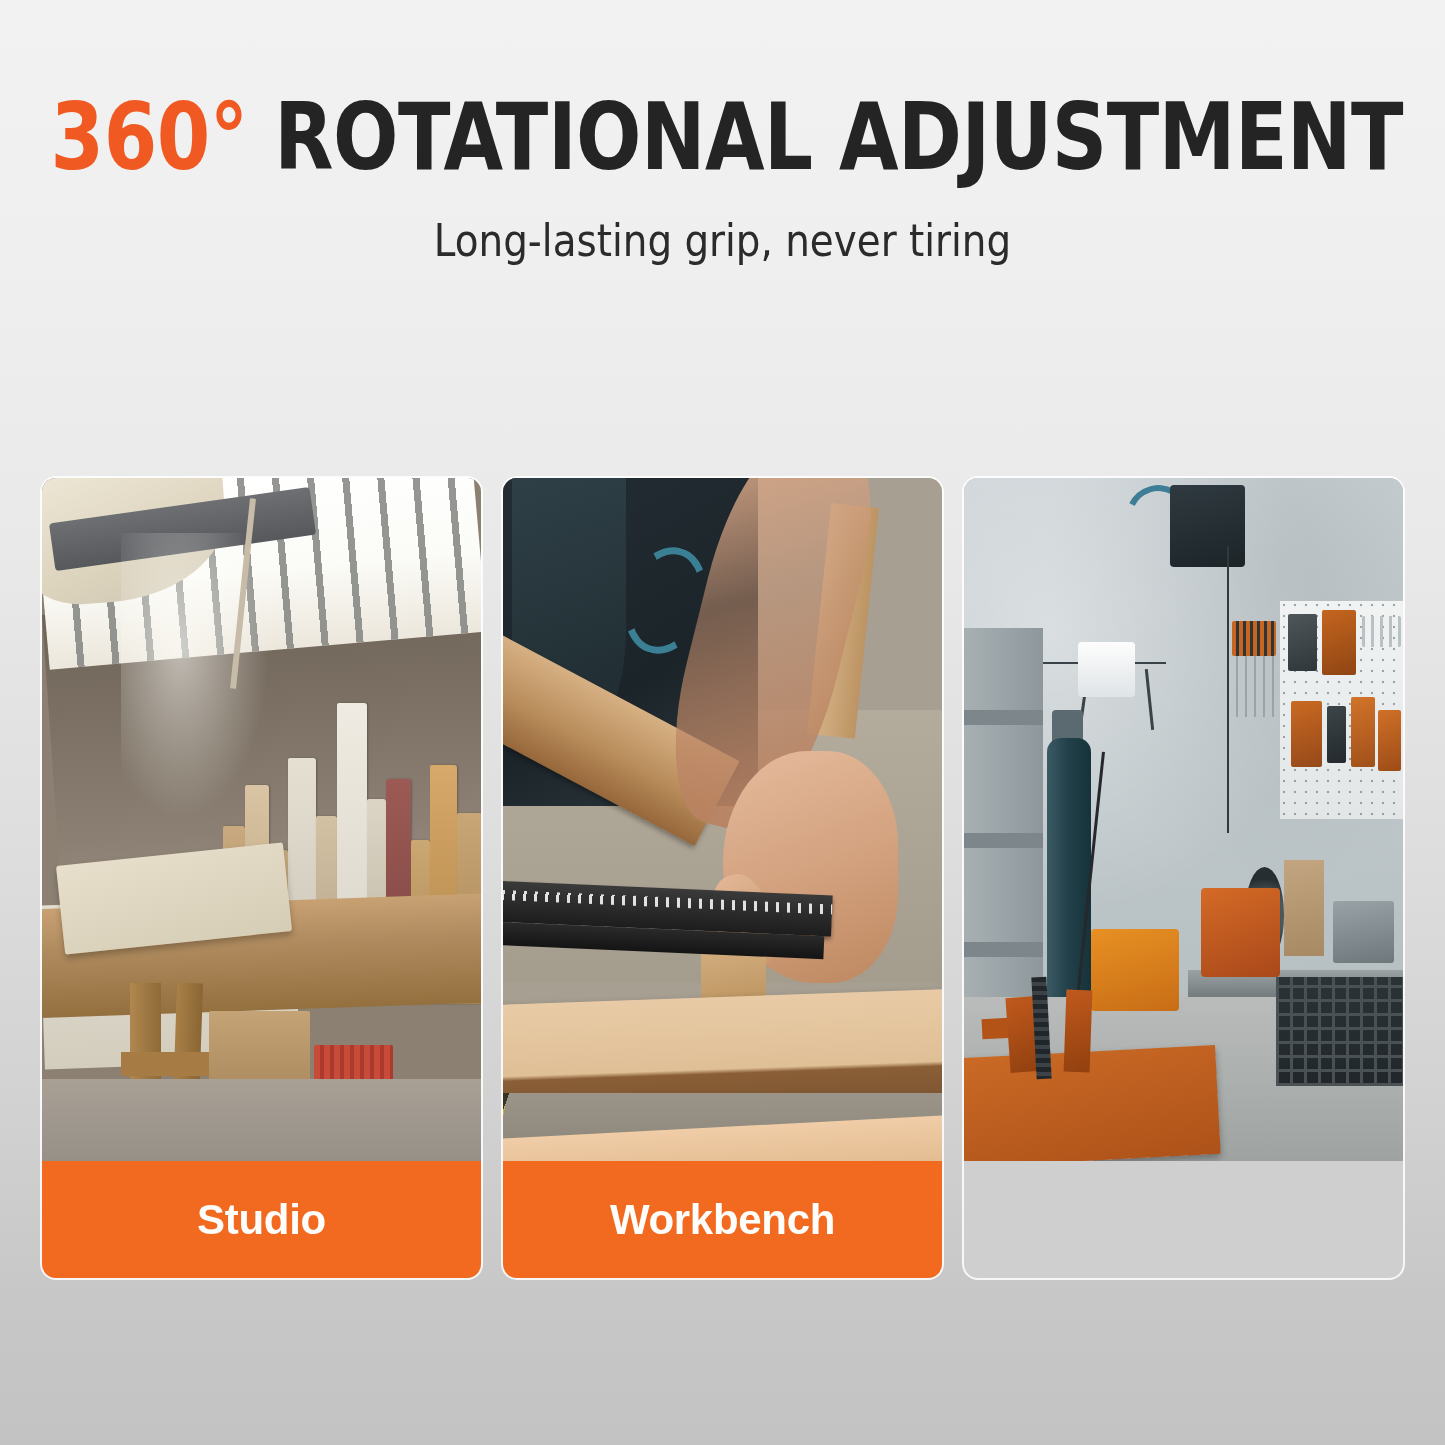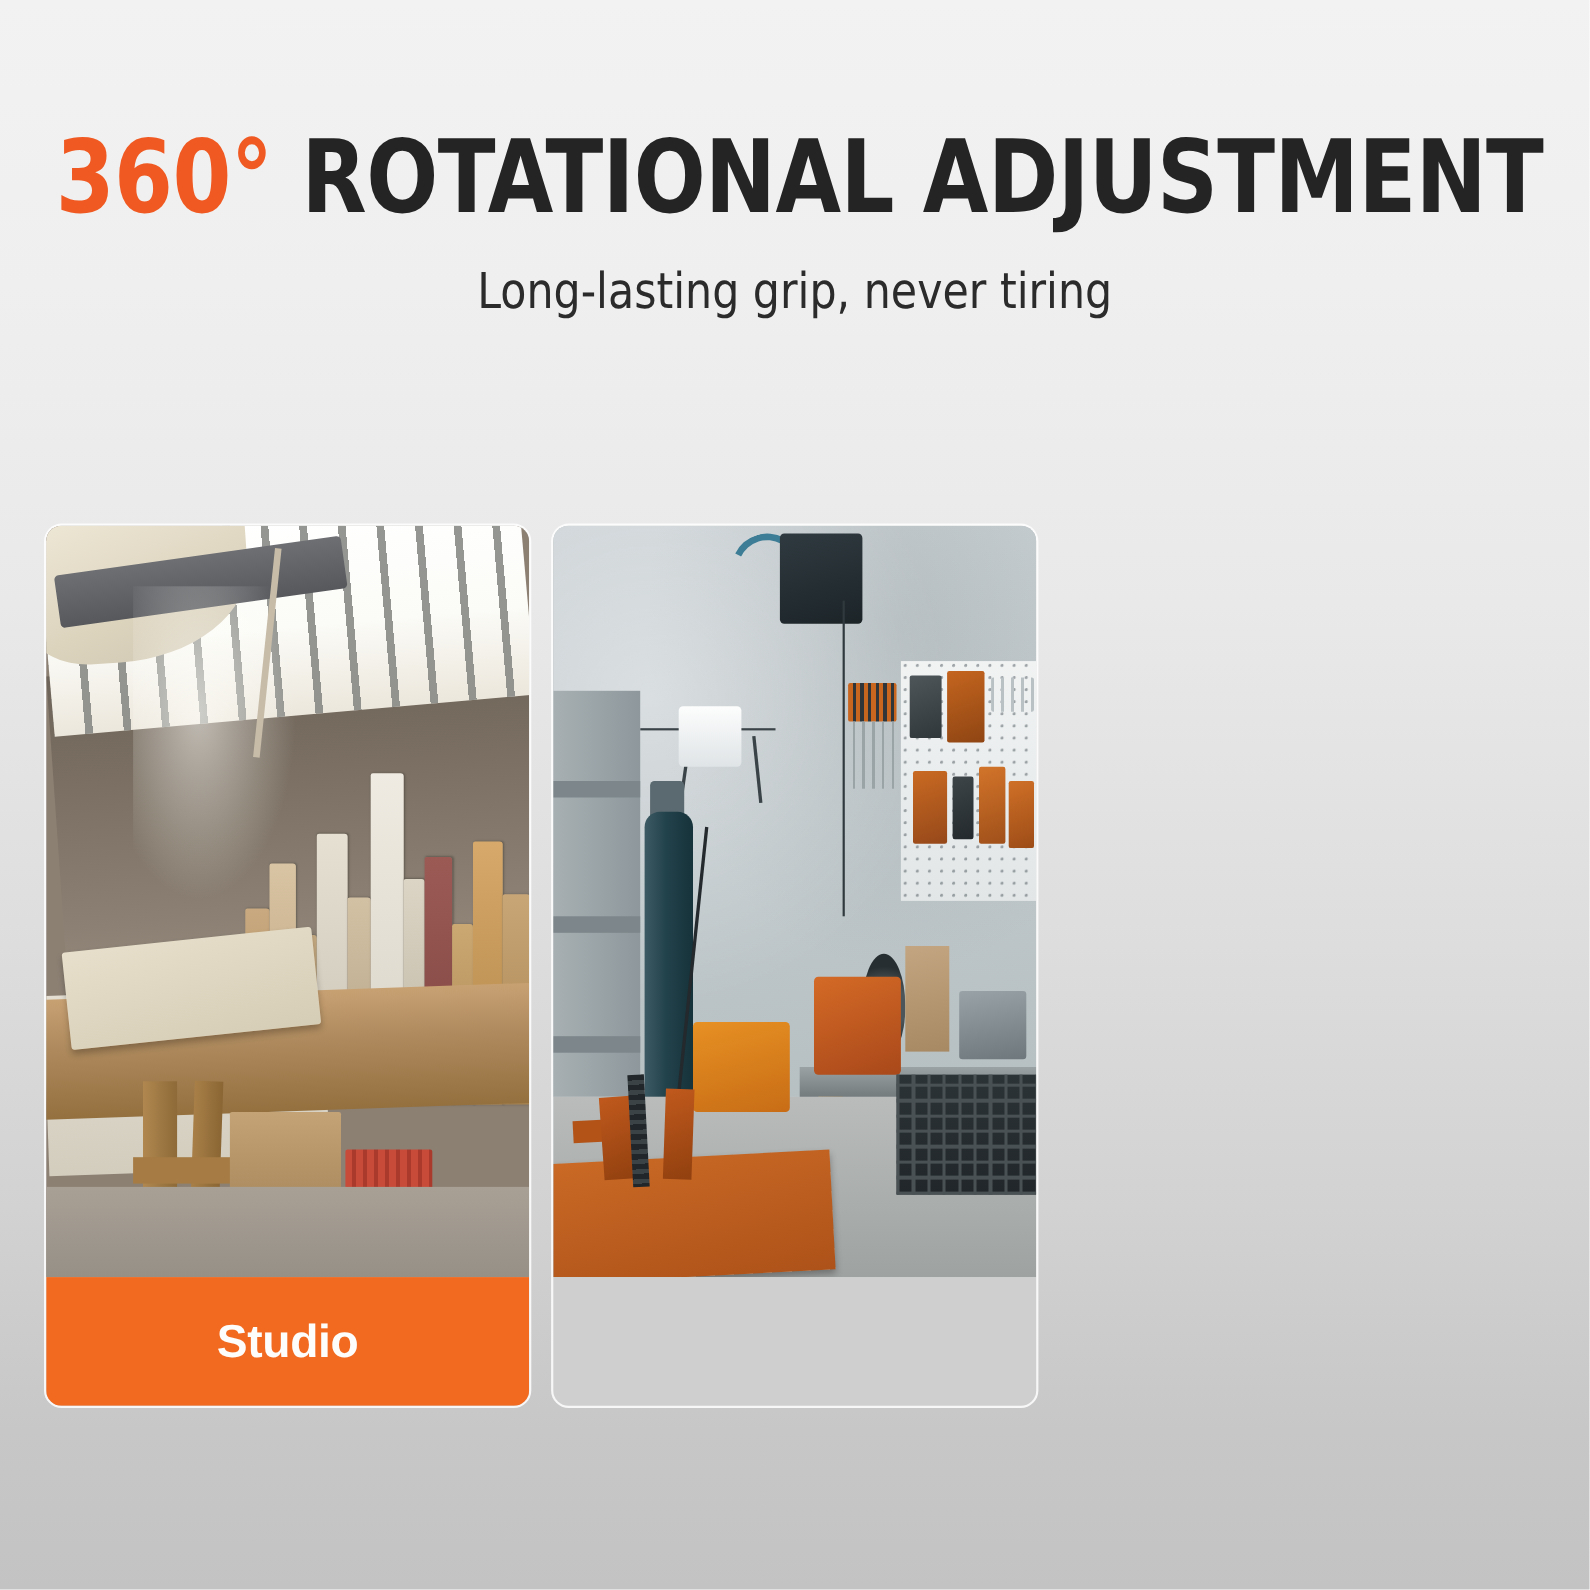--- a/index.html
+++ b/index.html
@@ -19,21 +19,21 @@
                 #dedede 58%,
                 #d2d2d2 76%,
                 #c7c7c7 90%,
                 #c3c3c3 100%);
     position: relative;
   }
 
   
   .header {
     width: 100%;
-    padding-top: 116px;
+    padding-top: 92px;
     text-align: center;
   }
 
   .headline {
     font-family: "Liberation Sans Narrow", "DejaVu Sans Condensed", "Liberation Sans", sans-serif;
     font-weight: 700;
     font-size: 92px;
     line-height: 1.0;
     letter-spacing: -0.5px;
     white-space: nowrap;
@@ -476,20 +476,42 @@
       <div class="crossb"></div>
       <div class="box"></div>
       <div class="crate"></div>
       <div class="floor"></div>
     </div>
     <div class="caption">
       <span class="caption-label">Studio</span>
     </div>
   </div>
 
+  <div class="card">
+    <div class="photo ph2">
+      <div class="benchtop"></div>
+      <div class="bgdark"></div>
+      <div class="apron"></div>
+      <div class="hose"></div>
+      <div class="plank-diag"></div>
+      <div class="plank-up"></div>
+      <div class="forearm"></div>
+      <div class="hand"></div>
+      <div class="thumb"></div>
+      <div class="blockwood"></div>
+      <div class="ruler"></div>
+      <div class="ruler2"></div>
+      <div class="bigplank"></div>
+      <div class="splatter"></div>
+      <div class="bottomplank"></div>
+    </div>
+    <div class="caption">
+      <span class="caption-label">Workbench</span>
+    </div>
+  </div>
 
   <div class="card">
     <div class="photo ph3">
       <div class="wall"></div>
       <div class="wallnoise"></div>
       <div class="bluehose"></div>
       <div class="blackbox"></div>
       <div class="cord"></div>
       <div class="towelbar"></div>
       <div class="towelarmL"></div>

